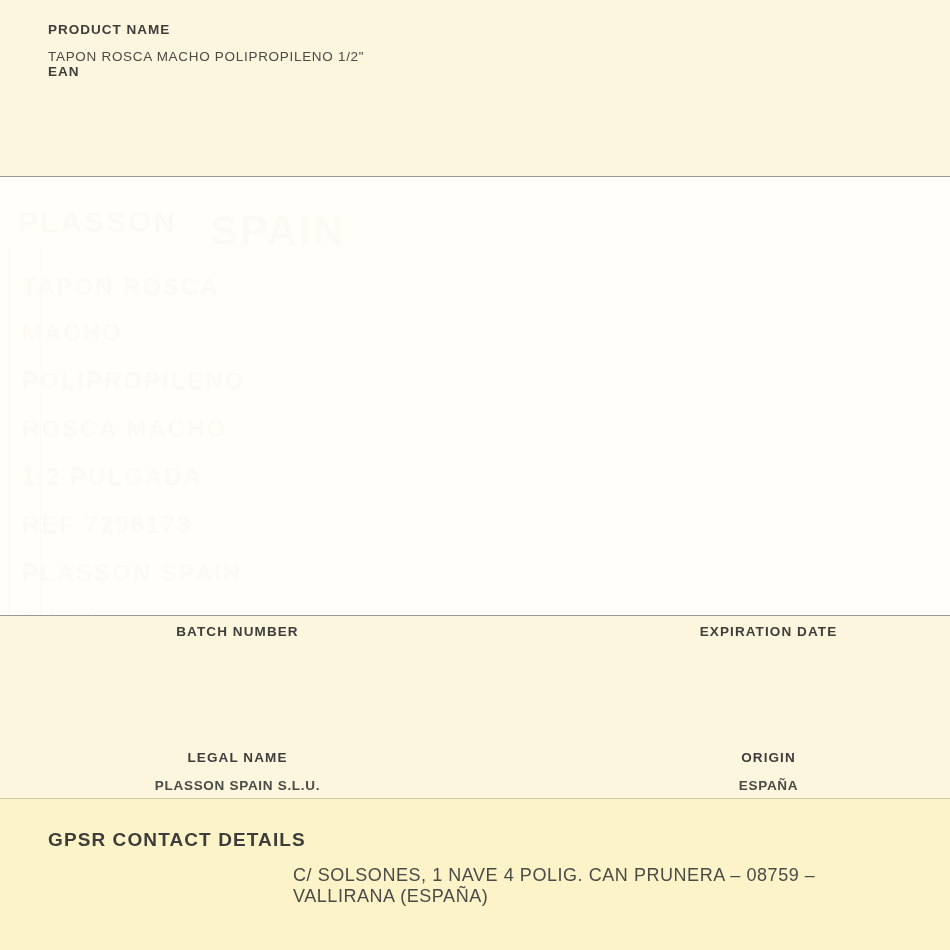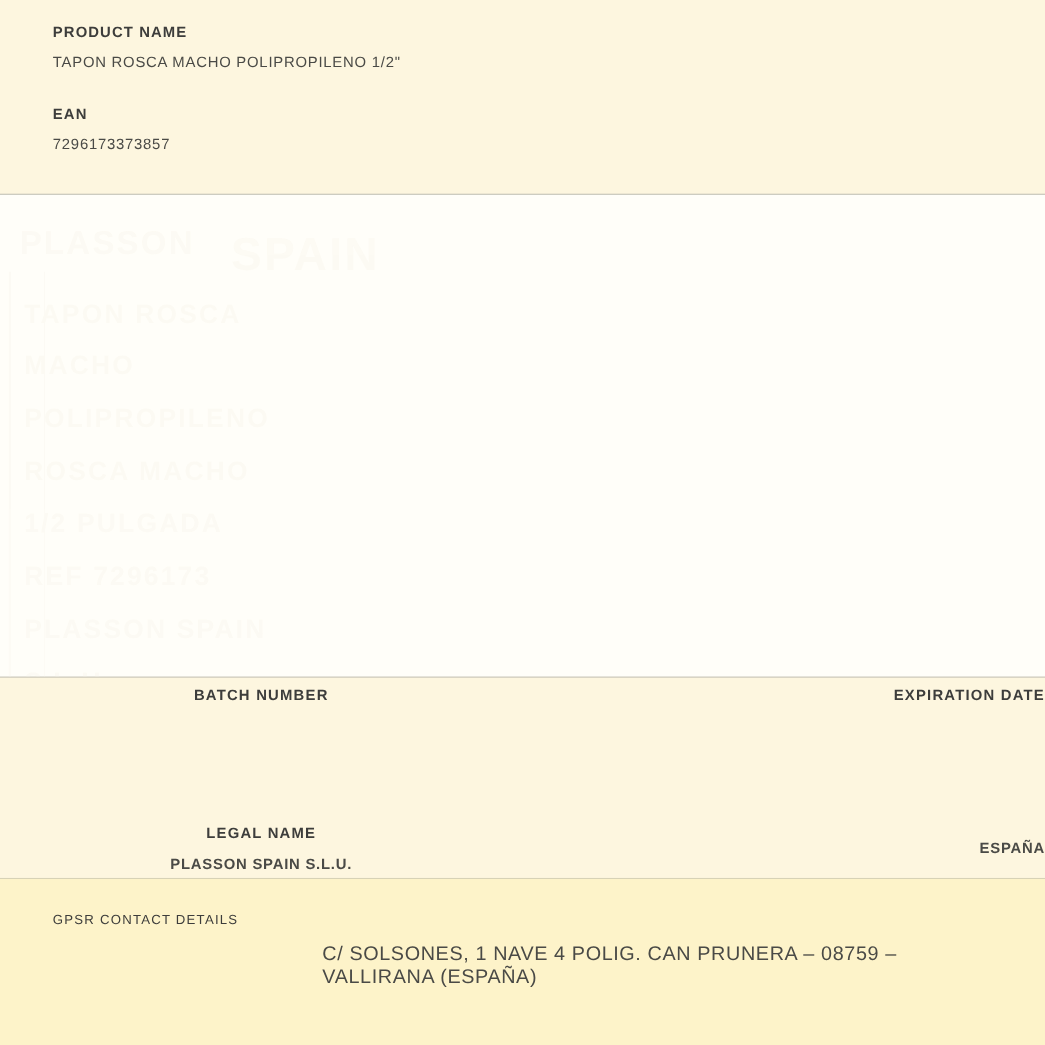--- a/index.html
+++ b/index.html
@@ -38,21 +38,21 @@
     color: #3d3d3b;
     text-transform: uppercase;
   }
   .field-value {
     font-size: 13.5px;
     letter-spacing: 0.7px;
     color: #4a4a46;
     margin-top: 12px;
     text-transform: uppercase;
   }
-  .field-group + .field-group { margin-top: 32px; }
+  .field-group + .field-group { }
 
   .rule {
     height: 1px;
     width: 100%;
     background: #9a9a93;
     flex: none;
   }
 
   
   .image-area {
@@ -103,21 +103,21 @@
   }
   .attr-row {
     display: flex;
     width: 100%;
   }
   .attr-row.second { margin-top: 82px; }
   .attr-cell {
     text-align: center;
   }
   .attr-cell.c1 { width: 475px; }
-  .attr-cell.c2 { width: 475px; text-align: right; padding-left: 112px; }
+  .attr-cell.c2 { width: 475px; text-align: center; padding-left: 112px; }
   .attr-label {
     font-size: 13.5px;
     font-weight: bold;
     letter-spacing: 1.1px;
     color: #3d3d3b;
     text-transform: uppercase;
   }
   .attr-value {
     font-size: 13.5px;
     letter-spacing: 0.7px;
@@ -136,22 +136,22 @@
   }
 
   
   .foot-block {
     background: #fdf3c9;
     flex: 1 1 auto;
     padding: 30px 48px 0 48px;
     position: relative;
   }
   .foot-label {
-    font-size: 12px;
-    font-weight: normal;
+    font-size: 19px;
+    font-weight: bold;
     letter-spacing: 1.1px;
     color: #3d3d3b;
     text-transform: uppercase;
   }
   .foot-value {
     font-size: 18px;
     letter-spacing: 0.55px;
     color: #4a4a46;
     text-transform: uppercase;
     margin-top: 14px;
@@ -163,21 +163,20 @@
 
 <div class="sheet">
 
   <div class="top-block">
     <div class="field-group">
       <div class="field-label">PRODUCT NAME</div>
       <div class="field-value">TAPON ROSCA MACHO POLIPROPILENO 1/2"</div>
     </div>
     <div class="field-group">
       <div class="field-label">EAN</div>
-      <div class="field-value">7296173373857</div>
     </div>
   </div>
 
   <div class="rule"></div>
 
   <div class="image-area">
     <div class="ghost">
       <div class="gbar gb1"></div>
       <div class="gbar gb2"></div>
       <div class="ghost-txt gt1">PLASSON</div>
@@ -206,20 +205,21 @@
         <div class="attr-value"></div>
       </div>
     </div>
 
     <div class="attr-row second">
       <div class="attr-cell c1">
         <div class="attr-label">LEGAL NAME</div>
         <div class="attr-value">PLASSON SPAIN S.L.U.</div>
       </div>
       <div class="attr-cell c2">
+        <div class="attr-label">ORIGIN</div>
         <div class="attr-value">ESPAÑA</div>
       </div>
     </div>
   </div>
 
   <div class="rule-soft"></div>
 
   <div class="foot-block">
     <div class="foot-label">GPSR CONTACT DETAILS</div>
     <div class="foot-value">C/ SOLSONES, 1 NAVE 4 POLIG. CAN PRUNERA – 08759 – VALLIRANA (ESPAÑA)</div>

